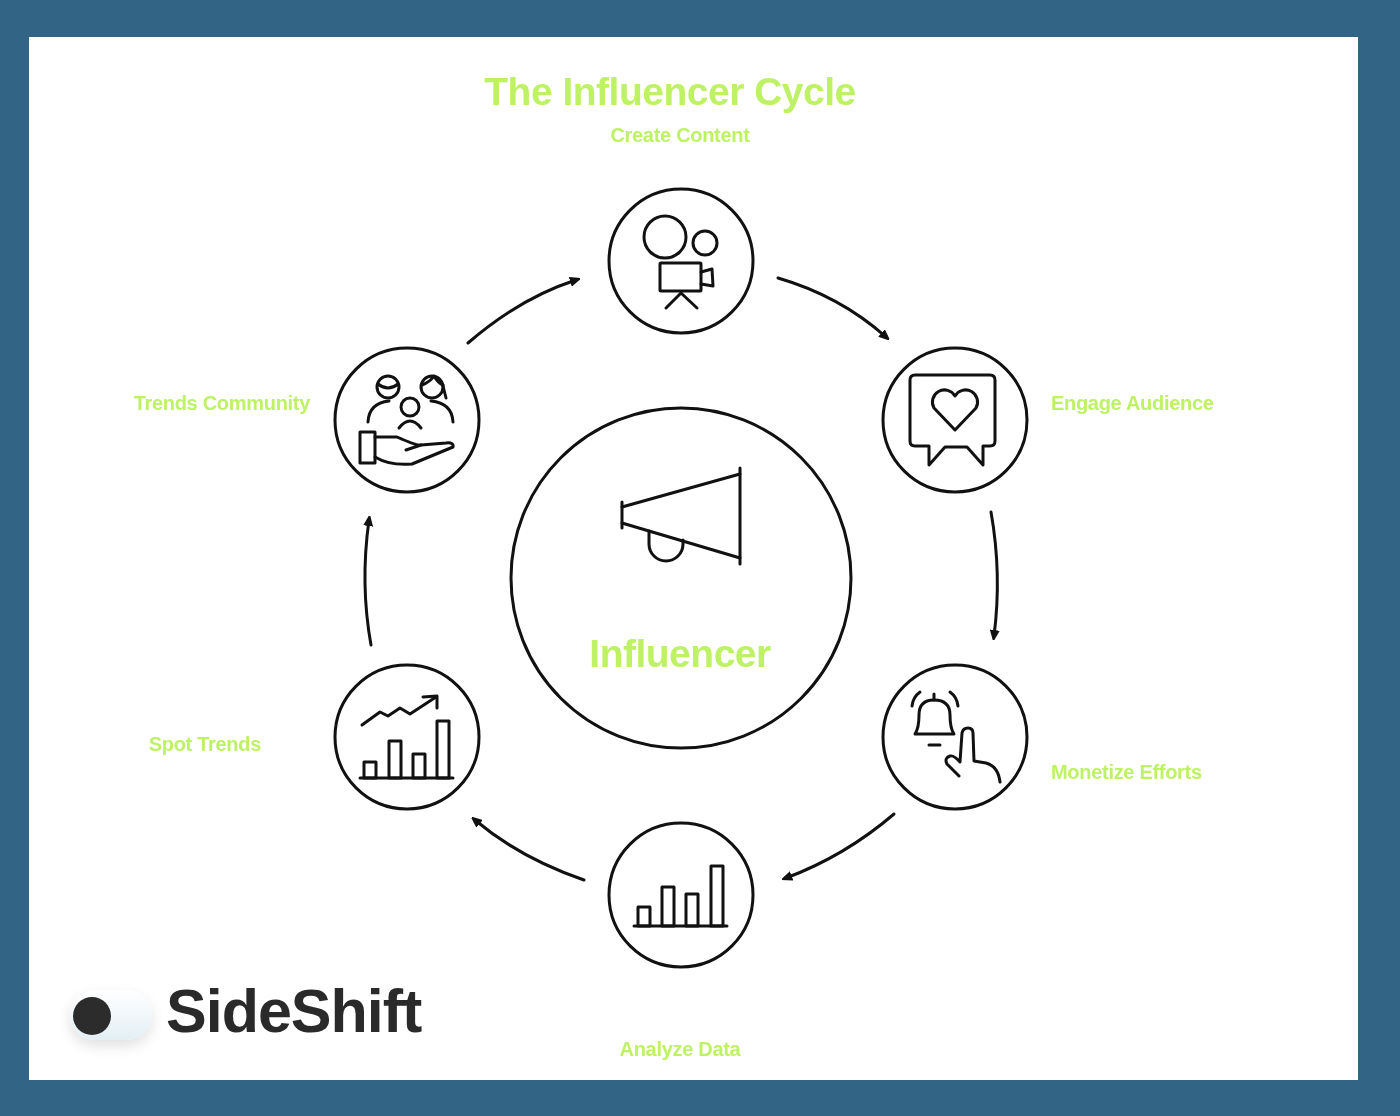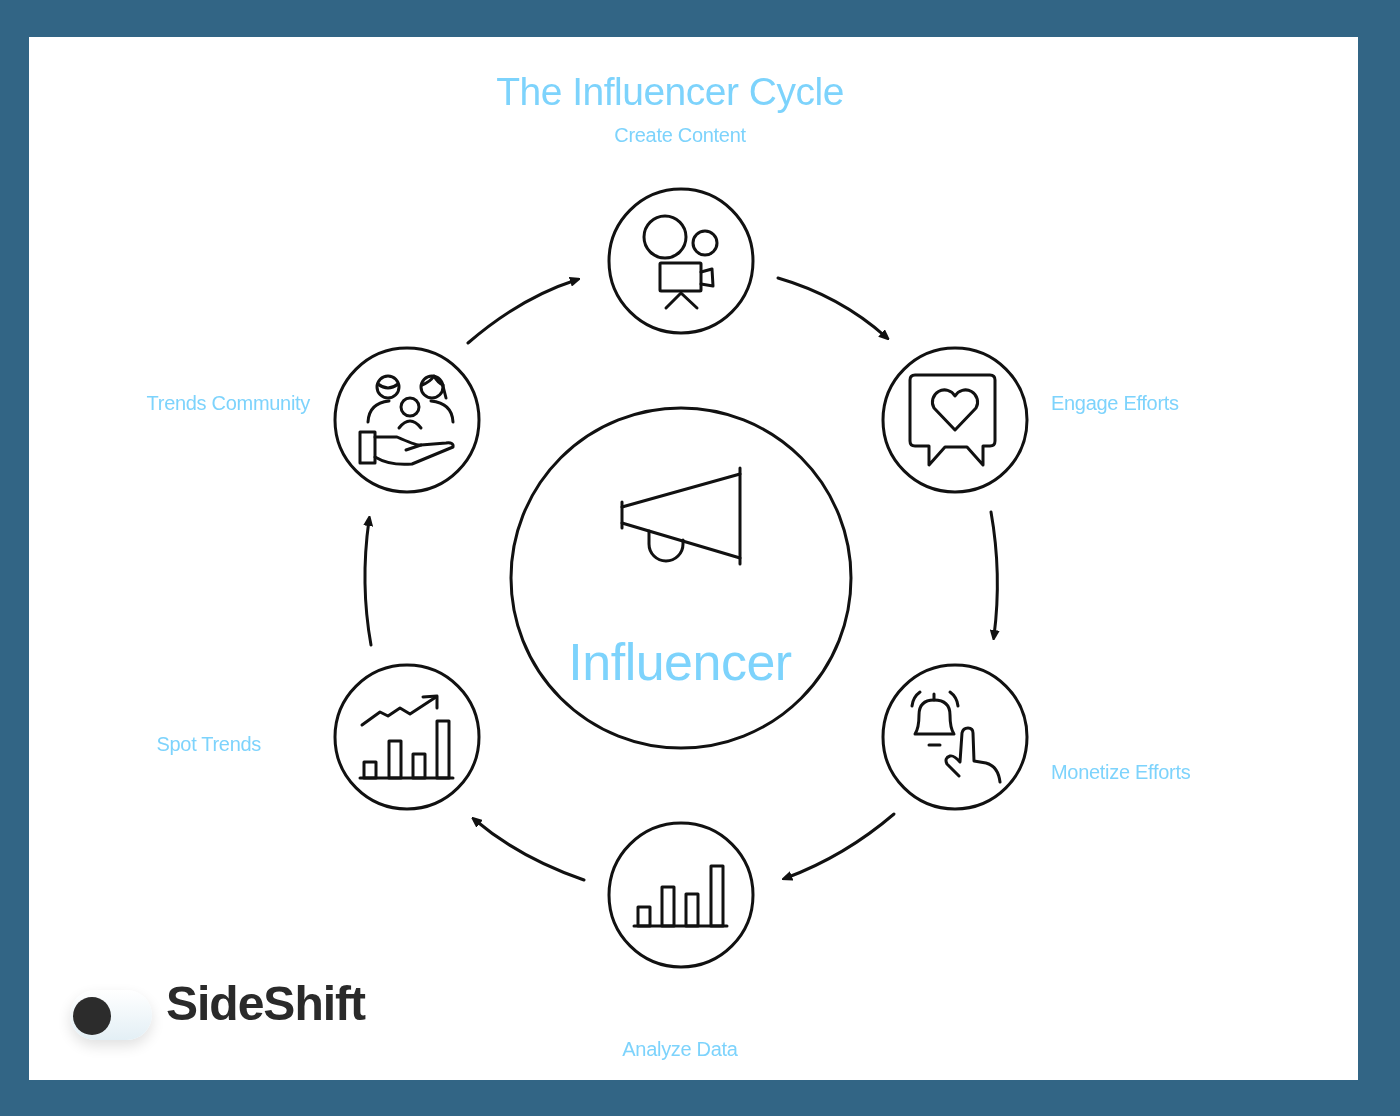--- a/index.html
+++ b/index.html
@@ -1,26 +1,26 @@
 <!DOCTYPE html>
 <html><head>
 <meta charset="utf-8">
 <style>
   html,body{margin:0;padding:0;}
   body{width:1400px;height:1116px;background:#326585;position:relative;overflow:hidden;font-family:"Liberation Sans",sans-serif;}
   .panel{position:absolute;left:29px;top:37px;width:1329px;height:1043px;background:#ffffff;}
   svg.diagram{position:absolute;left:0;top:0;}
-  .t{position:absolute;font-family:"Liberation Sans",sans-serif;font-weight:normal;color:#7dd3fc;white-space:nowrap;}
+  .t{position:absolute;font-family:"Liberation Sans",sans-serif;font-weight:bold;color:#bef264;white-space:nowrap;}
   .title{left:0;width:1340px;text-align:center;top:70px;font-size:39px;letter-spacing:-0.5px;}
   .lbl{font-size:20px;letter-spacing:-0.3px;}
-  .center-lbl{font-size:52px;letter-spacing:-0.5px;}
+  .center-lbl{font-size:39px;letter-spacing:-0.5px;}
   .logo{position:absolute;left:70px;top:980px;width:400px;height:70px;}
   .toggle{position:absolute;left:0;top:10px;width:82px;height:50px;border-radius:25px;background:linear-gradient(180deg,#ffffff,#e3eff5);box-shadow:0 6px 14px rgba(0,0,0,0.12);}
   .knob{position:absolute;left:3px;top:7px;width:38px;height:38px;border-radius:50%;background:#2c2c2c;}
-  .brand{position:absolute;left:96px;top:-4px;font-size:48px;font-weight:bold;color:#2a2a2a;letter-spacing:-1px;}
+  .brand{position:absolute;left:96px;top:-4px;font-size:61px;font-weight:bold;color:#2a2a2a;letter-spacing:-1px;}
 </style>
 </head>
 <body>
 
 <div class="panel"></div>
 
 <svg class="diagram" width="1400" height="1116" viewBox="0 0 1400 1116" fill="none" stroke="#111" stroke-width="3" stroke-linecap="round" stroke-linejoin="round">
   <defs>
     <marker id="ah" markerWidth="10" markerHeight="10" refX="6" refY="5" orient="auto" markerUnits="userSpaceOnUse">
       <path d="M0,0 L12,5 L0,10 Z" fill="#111" stroke="none"></path>
@@ -115,21 +115,21 @@
   <path d="M991,512 Q1002,574 994,636" marker-end="url(#ah)"></path>
   <path d="M894,814 Q845,856 786,878" marker-end="url(#ah)"></path>
   <path d="M584,880 Q520,858 475,820" marker-end="url(#ah)"></path>
   <path d="M371,645 Q360,584 369,520" marker-end="url(#ah)"></path>
   <path d="M468,343 Q520,298 576,280" marker-end="url(#ah)"></path>
 </svg>
 
 <div class="t title">The Influencer Cycle</div>
 
 <div class="t lbl" style="left:0;width:1360px;text-align:center;top:124px;">Create Content</div>
-<div class="t lbl" style="left:1051px;top:392px;">Engage Efforts</div>
+<div class="t lbl" style="left:1051px;top:392px;">Engage Audience</div>
 <div class="t lbl" style="left:1051px;top:761px;">Monetize Efforts</div>
 <div class="t lbl" style="left:0;width:1360px;text-align:center;top:1002px;margin-top:36px;">Analyze Data</div>
 <div class="t lbl" style="right:1139px;top:733px;">Spot Trends</div>
 <div class="t lbl" style="right:1090px;top:392px;">Trends Community</div>
 
 <div class="t center-lbl" style="left:480px;width:400px;text-align:center;top:632px;">Influencer</div>
 
 <div class="logo">
   <div class="toggle">
       <div class="knob"></div>

